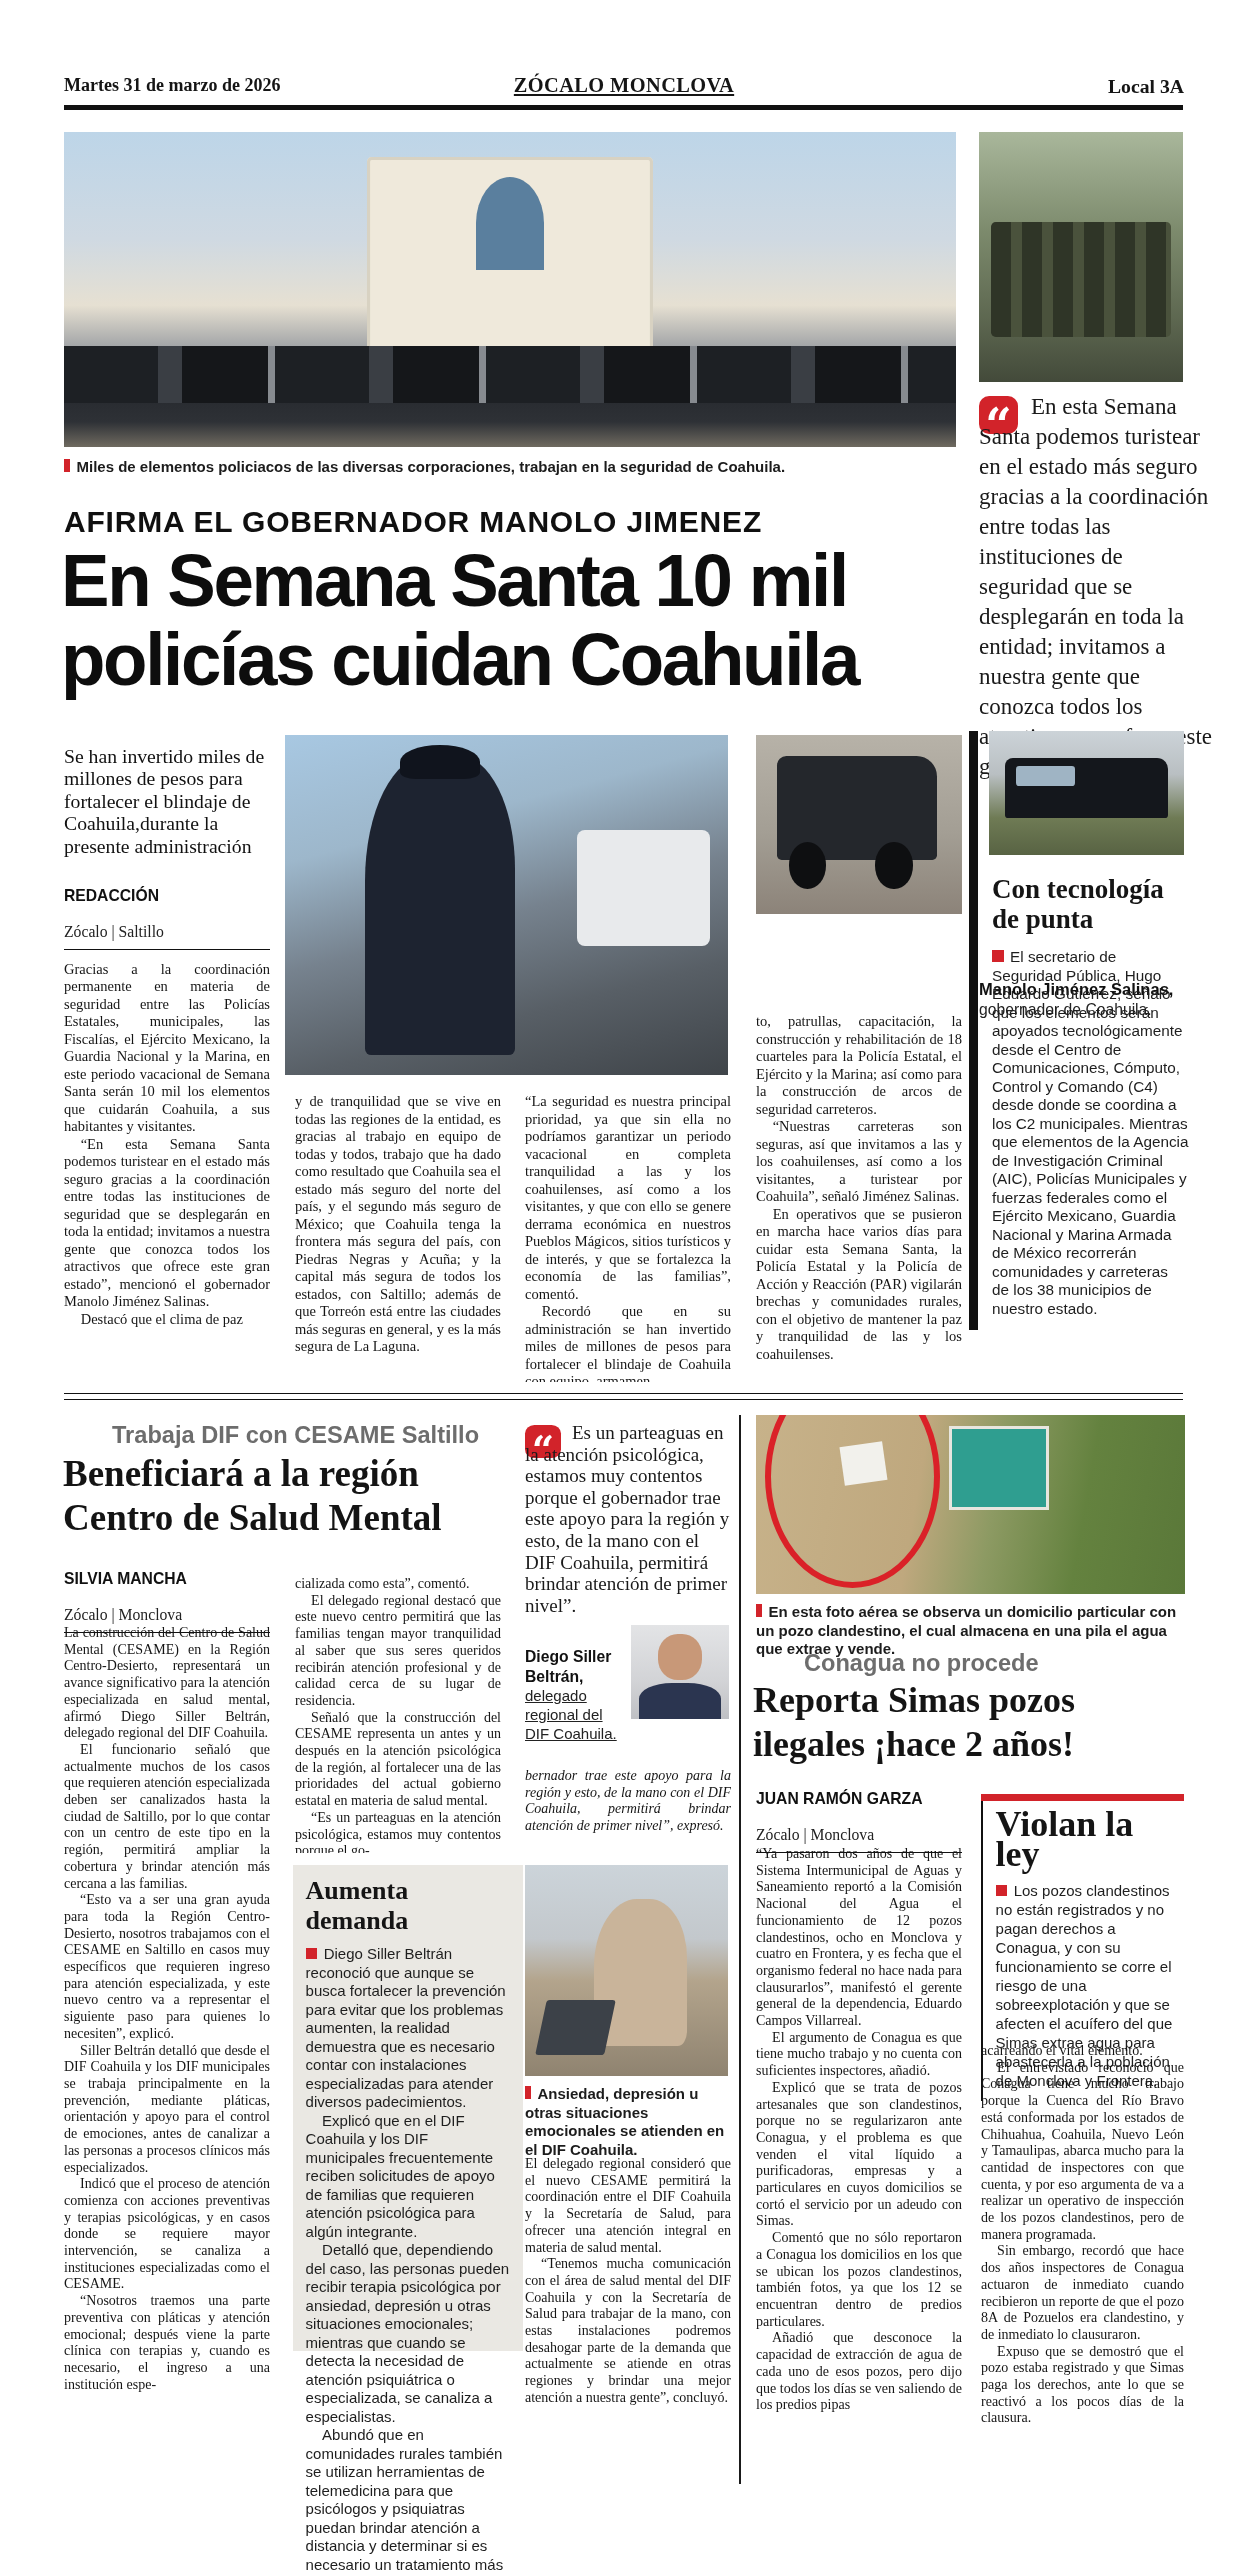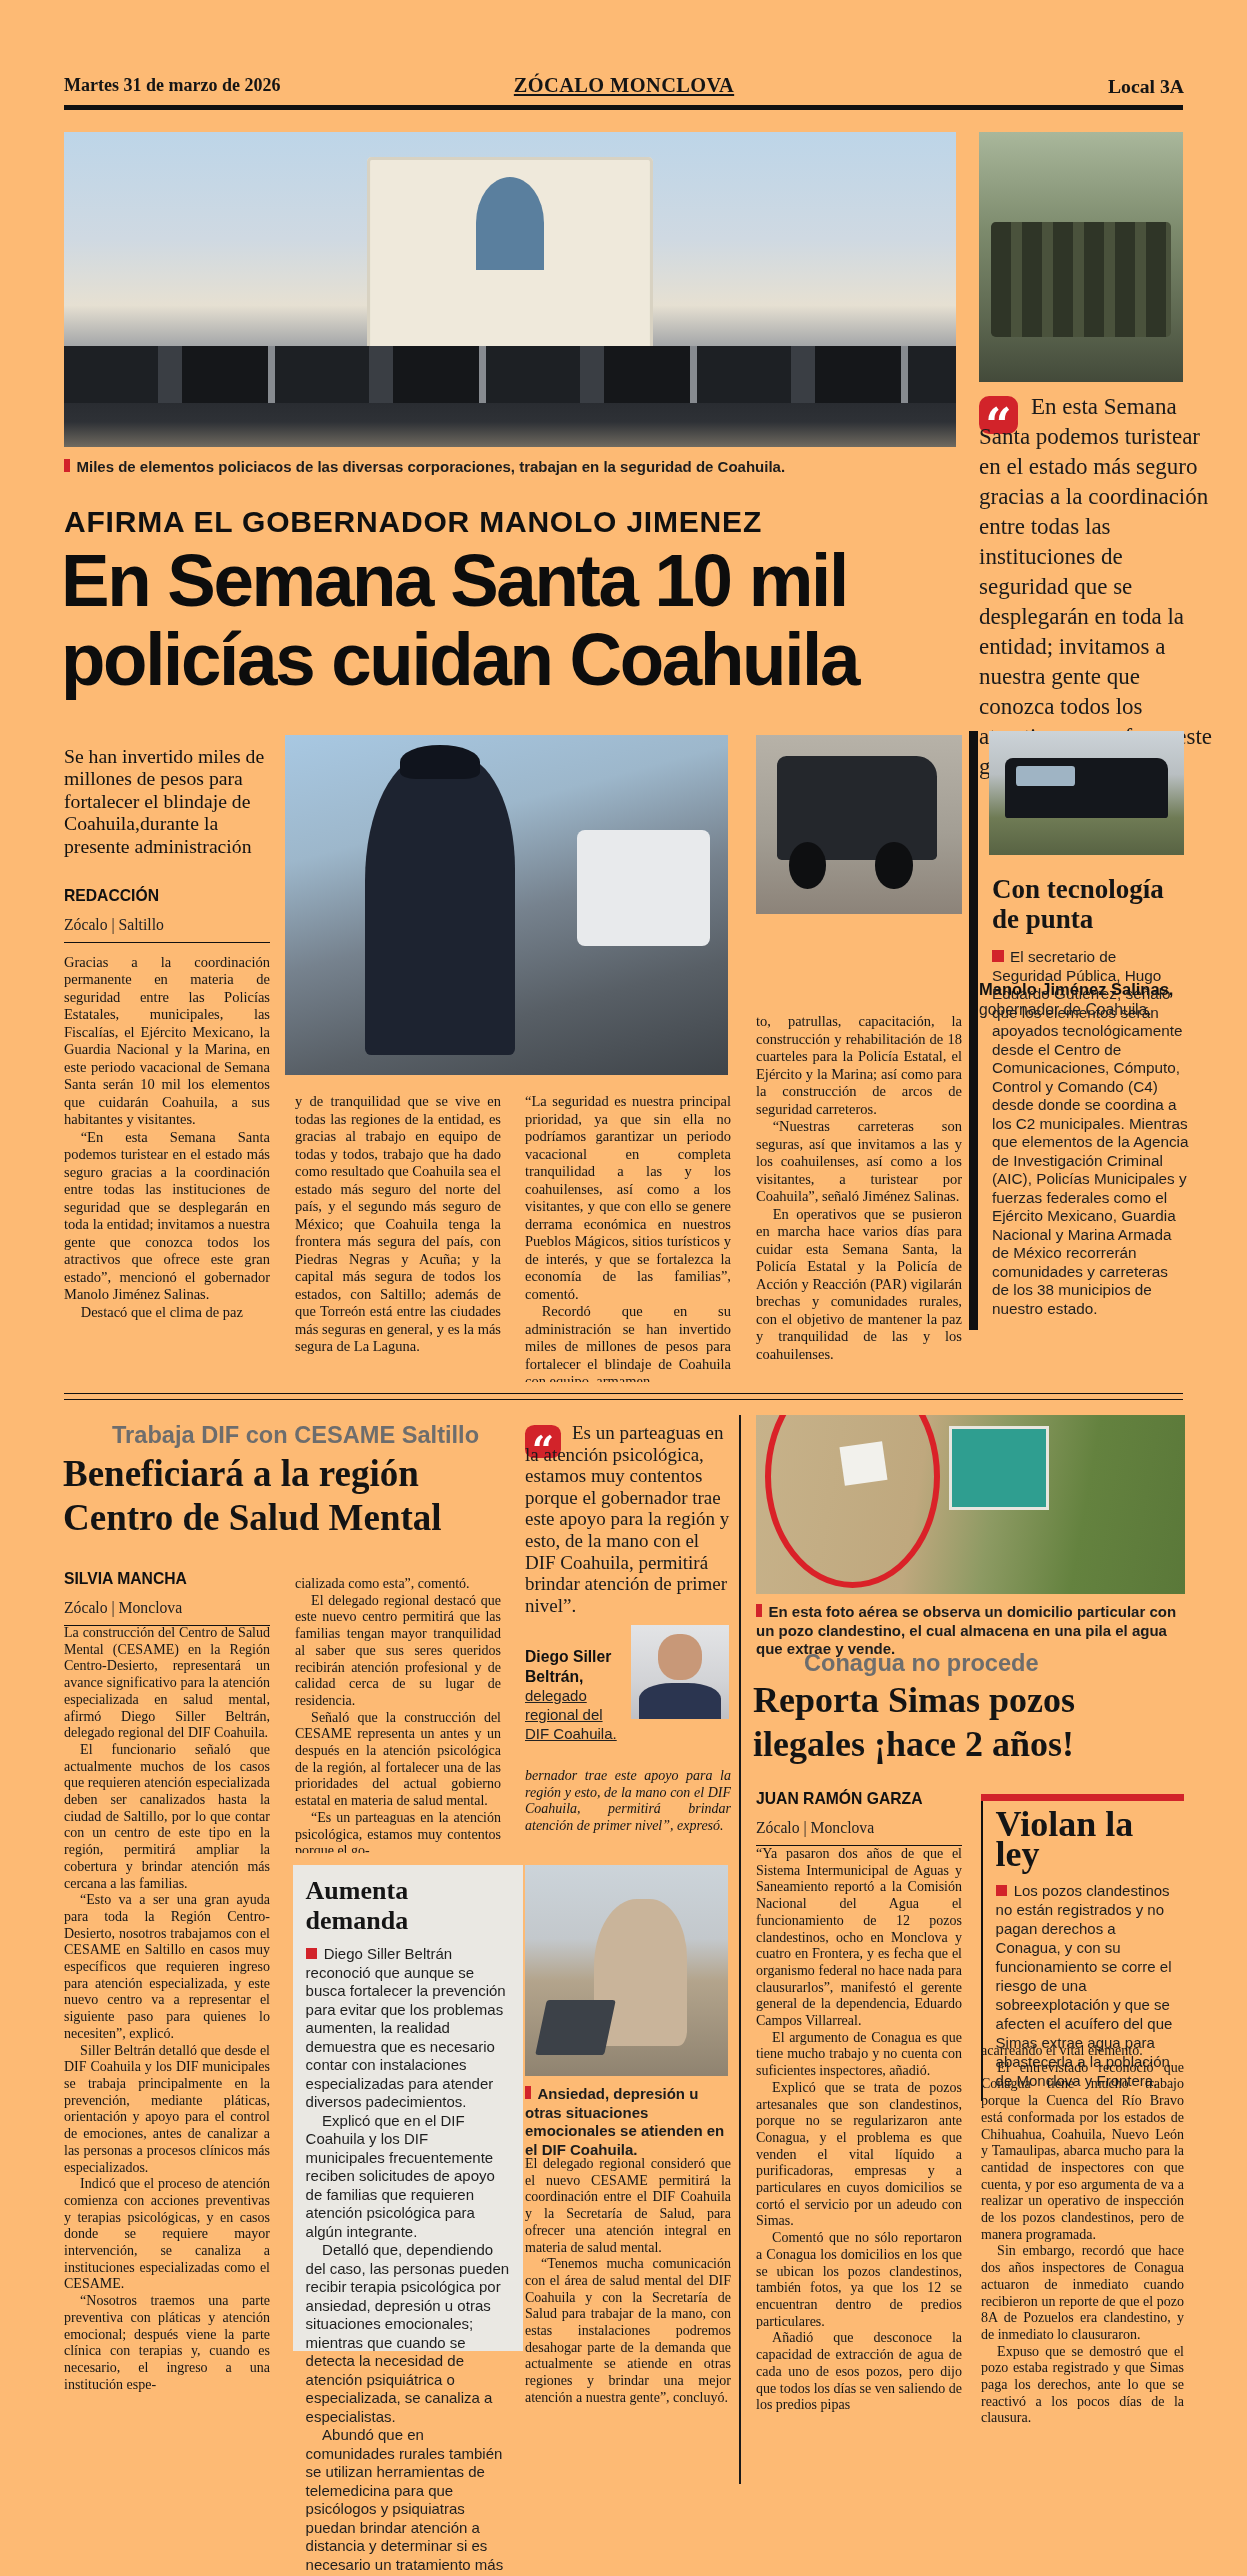--- a/index.html
+++ b/index.html
@@ -1,16 +1,16 @@
 <!DOCTYPE html>
 <html style="font-size:12.6px"><head>
 <meta charset="utf-8">
 <style>
   html,body{margin:0;padding:0;background:#888;}
-  .page{position:relative;width:1248px;height:2576px;background:#fdba74;margin:0 auto;
+  .page{position:relative;width:1248px;height:2576px;background:#ffffff;margin:0 auto;
         font-family:"Liberation Serif",serif;color:#151515;overflow:hidden;}
   .abs{position:absolute;}
 
   
   .hdr-date{font-size:18px;font-weight:600;}
   .hdr-masthead{font-size:20.4px;font-weight:700;letter-spacing:0.4px;text-align:center;text-decoration:underline;}
   .hdr-page{font-size:19.7px;font-weight:700;text-align:right;}
   .hdr-rule{background:#111;}
 
   
@@ -49,21 +49,21 @@
   .caption:before{content:"";display:inline-block;width:5.5px;height:13.4px;background:#d2232a;margin-right:7px;}
 
   
   .kicker-main{font-family:"Liberation Sans",sans-serif;font-weight:700;font-size:30px;letter-spacing:0.8px;color:#101010;}
   .headline-main{font-family:"Liberation Sans",sans-serif;font-weight:700;font-size:75px;line-height:79px;letter-spacing:-2.4px;color:#0d0d0d;transform:scaleX(.97);transform-origin:left top;white-space:nowrap;}
   .kicker-gray{font-family:"Liberation Sans",sans-serif;font-weight:700;font-size:23.6px;color:#6d6d6d;margin-left:48px;}
   .headline-serif{font-weight:700;color:#141414;}
 
   
   .byline-name{font-family:"Liberation Sans",sans-serif;font-weight:700;font-size:15.7px;color:#111;}
-  .byline-place{font-size:15.7px;color:#222;margin-top:11px;}
+  .byline-place{font-size:15.7px;color:#222;margin-top:18px;}
   .byline-rule{border-bottom:1.6px solid #111;margin-top:7.9px;}
 
   
   .deck{font-size:19.7px;line-height:22.4px;color:#111;}
   .body-col{font-size:14.5px;line-height:17.5px;text-align:justify;overflow:hidden;}
   .body-col p{margin:0;}
   .body-col p + p{text-indent:1.15em;}
   .body18{font-size:14px;line-height:16.7px;}
 
   

